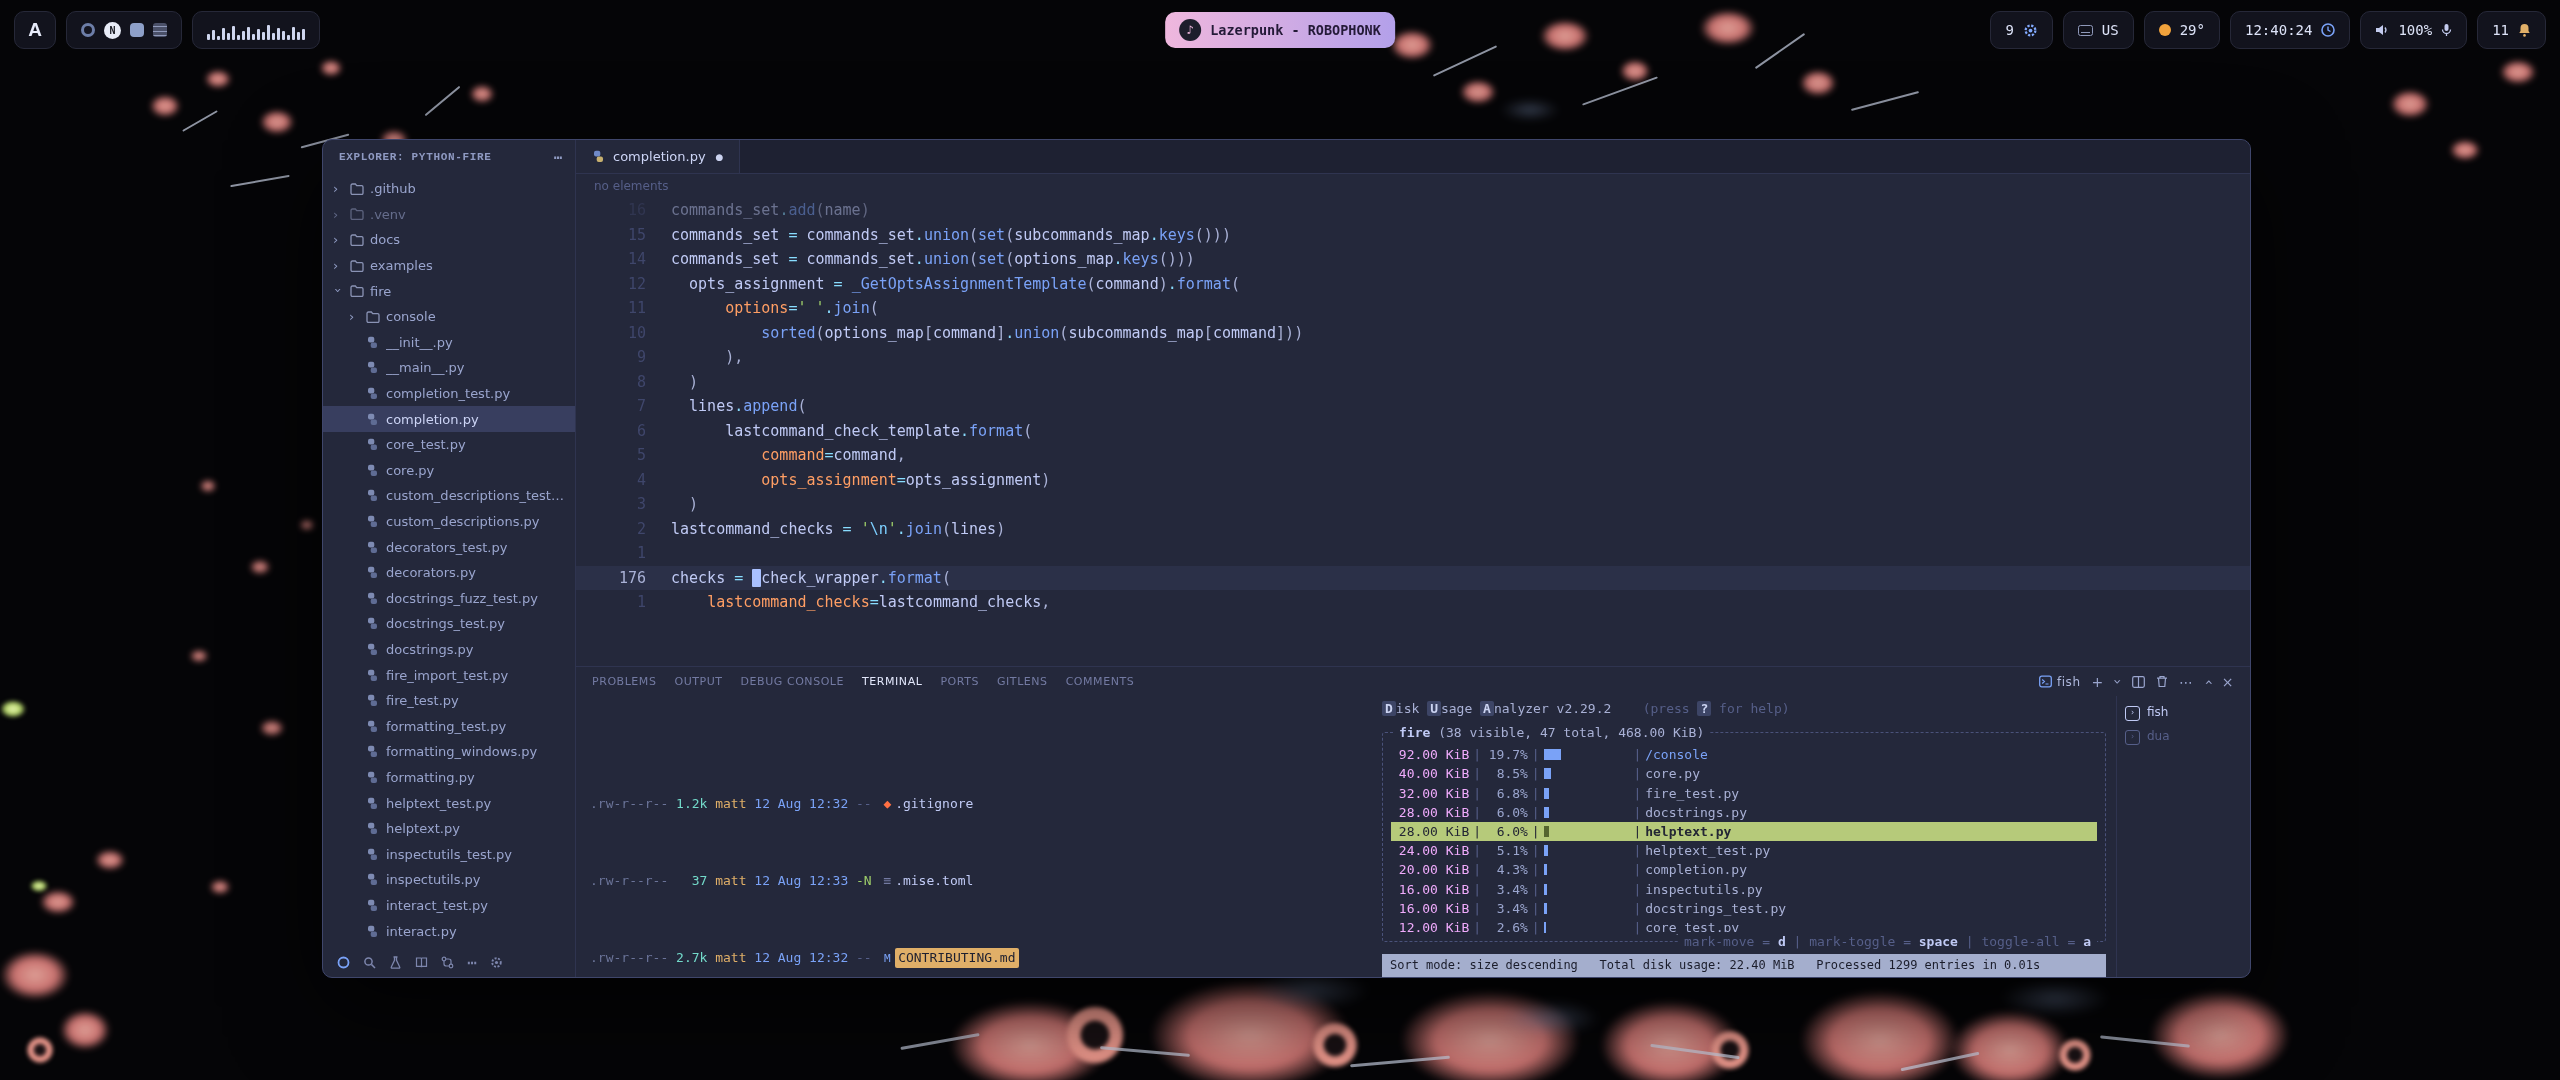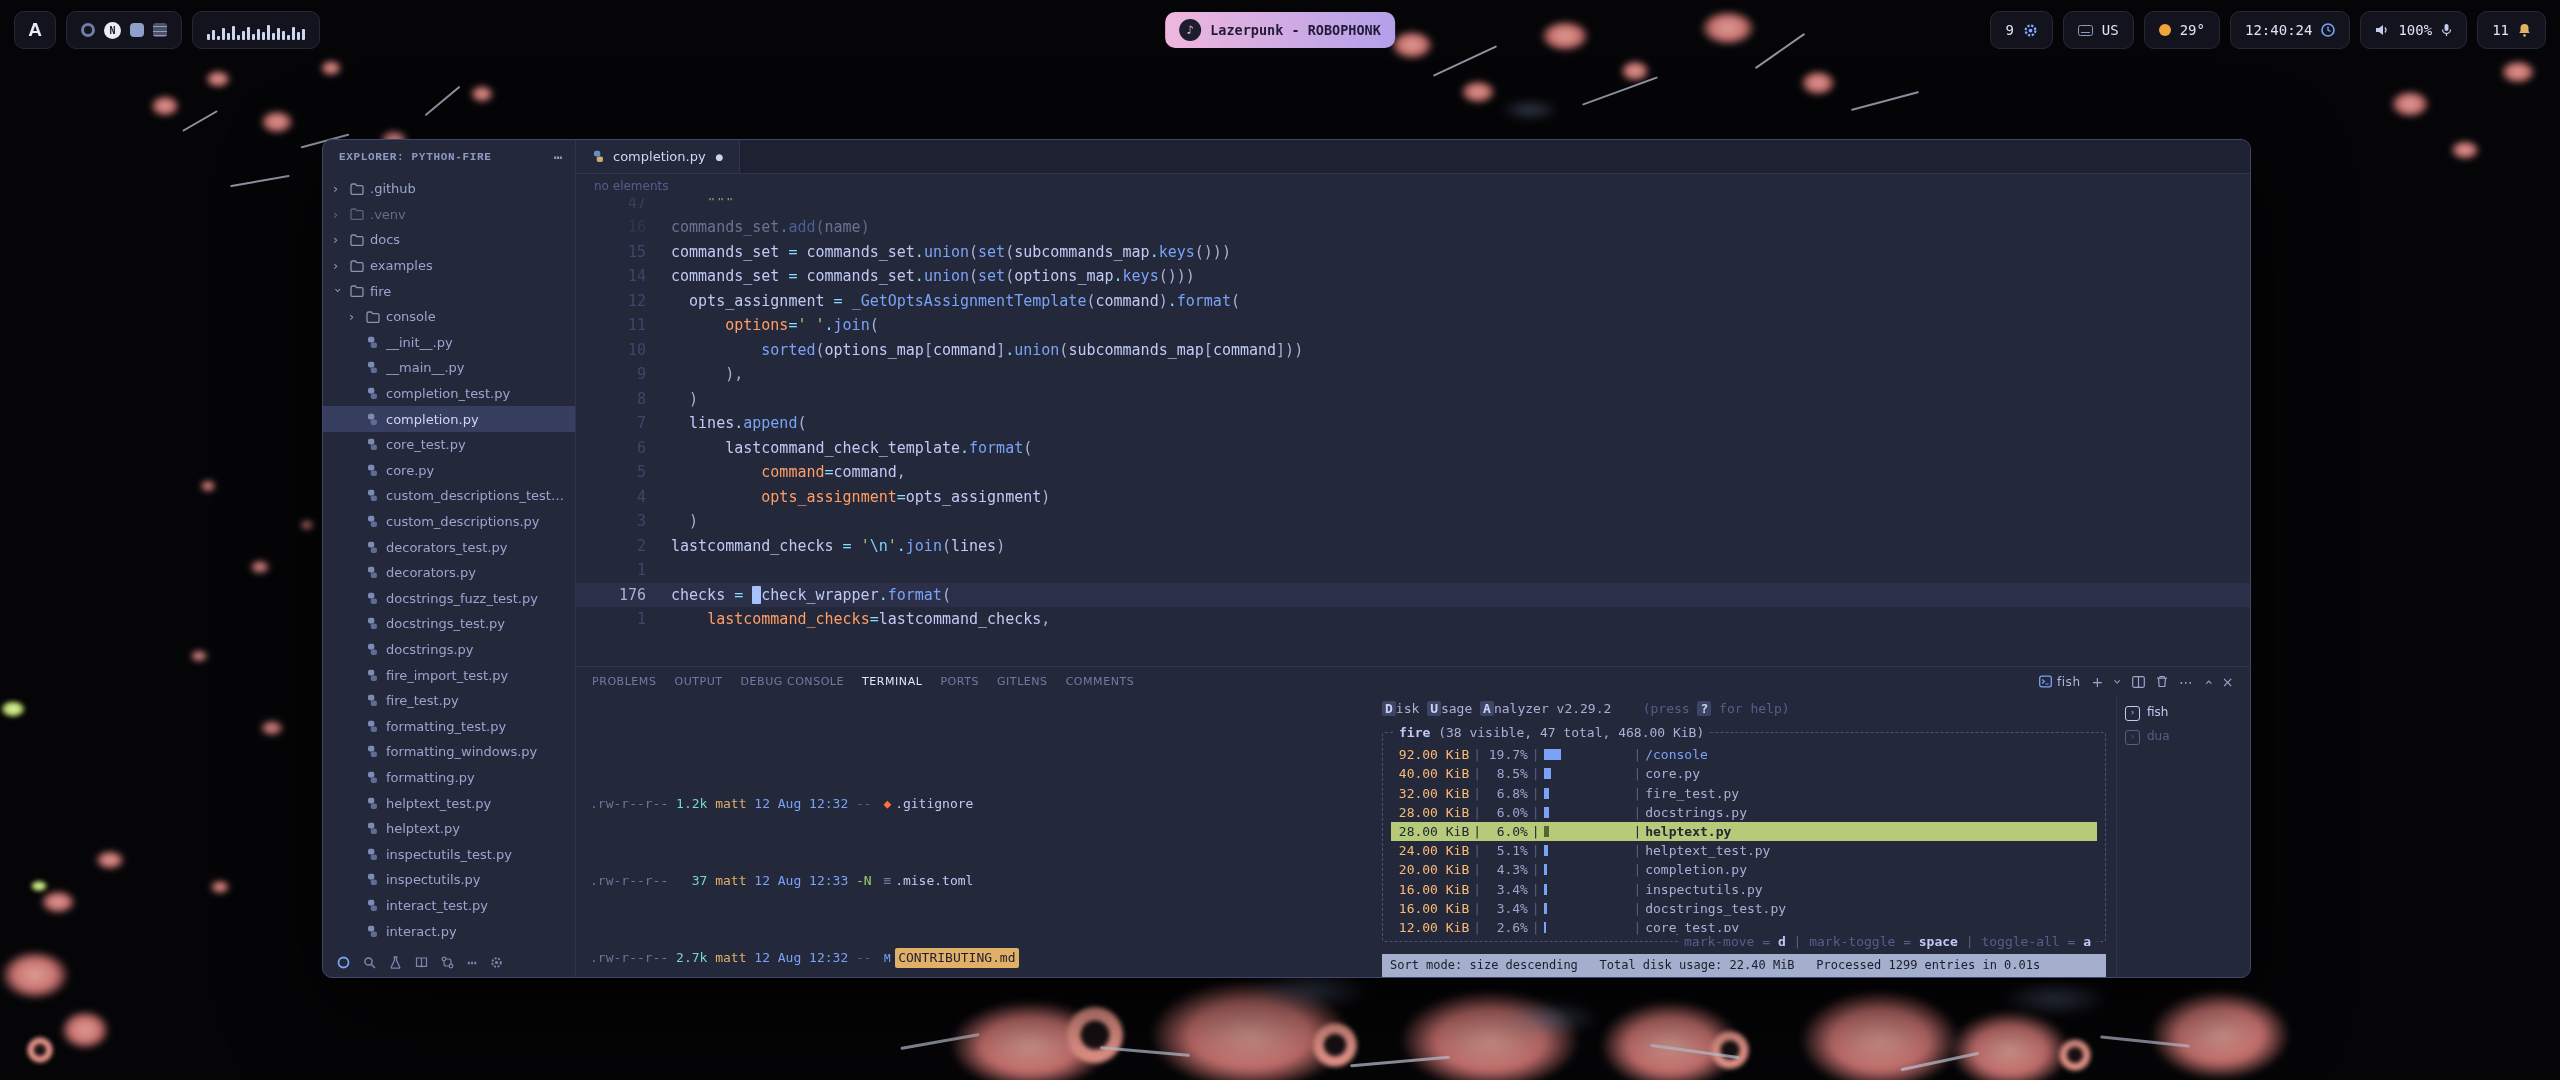--- a/index.html
+++ b/index.html
@@ -105,21 +105,21 @@
   .fname.hl{background:#e0af68;color:#1e2030;border-radius:2px;padding:0 3px}
   .tline{white-space:pre;margin-top:0}.tk.fg{color:#a9b1d6}.tk.dim{color:#565f89}.tk.w{color:#c0caf5}
   .tk.b{font-weight:bold}
   .tk.key{background:#3d4566;color:#ccd4f2;padding:0 3px;border-radius:2px;font-weight:bold}
   
   .dua{padding:3px 10px 0 12px;color:#a9b1d6;overflow:hidden}
   .dua-box{border:1px dashed #4a527a;border-radius:3px;position:relative;margin-top:14px;padding:12px 8px 4px}
   .dua-title{position:absolute;top:-10px;left:10px;background:#24283b;padding:0 6px;white-space:pre}
   .dua-help{position:absolute;bottom:-10px;right:8px;background:#24283b;padding:0 6px;white-space:pre}
   .drow{display:flex;height:19.2px;align-items:center;white-space:pre}
-  .dsz{width:10ch;text-align:right;color:#fdba74}
+  .dsz{width:10ch;text-align:right;color:#f0abfc}
   .dsep{color:#565f89;padding:0 .5ch}
   .dpct{width:5.5ch;text-align:right;color:#9aa5ce}
   .dbar{width:86px;height:13px;position:relative;display:inline-block}
   .dbar i{position:absolute;left:0;top:1px;bottom:1px;background:#7aa2f7;display:block}
   .dname{color:#a9b1d6}
   .dname.dir{color:#7aa2f7}
   .drow.selected{background:#b6ca7a}
   .drow.selected .dsz,.drow.selected .dpct,.drow.selected .dsep{color:#232634}
   .drow.selected .dname{color:#232634;font-weight:bold}
   .drow.selected .dbar i{background:#55652f}
@@ -720,25 +720,20 @@
         <span class="dot">●</span>
       </div>
     </div>
 
     <div class="breadcrumb">
       <span>no elements</span>
     </div>
 
     <div class="code">
 
-        <div class="cl clip">
-          <span class="ln">47</span>
-          <span class="lt"><span class="tk s">    """</span></span>
-          <span class="blame"></span>
-        </div>
 
         <div class="cl faded">
           <span class="ln">16</span>
           <span class="lt"><span class="tk v">commands_set</span><span class="tk o">.</span><span class="tk f">add</span><span class="tk p">(</span><span class="tk v">name</span><span class="tk p">)</span></span>
           <span class="blame"></span>
         </div>
 
         <div class="cl">
           <span class="ln">15</span>
           <span class="lt"><span class="tk v">commands_set </span><span class="tk o">= </span><span class="tk v">commands_set</span><span class="tk o">.</span><span class="tk f">union</span><span class="tk p">(</span><span class="tk f">set</span><span class="tk p">(</span><span class="tk v">subcommands_map</span><span class="tk o">.</span><span class="tk f">keys</span><span class="tk p">()))</span></span>

